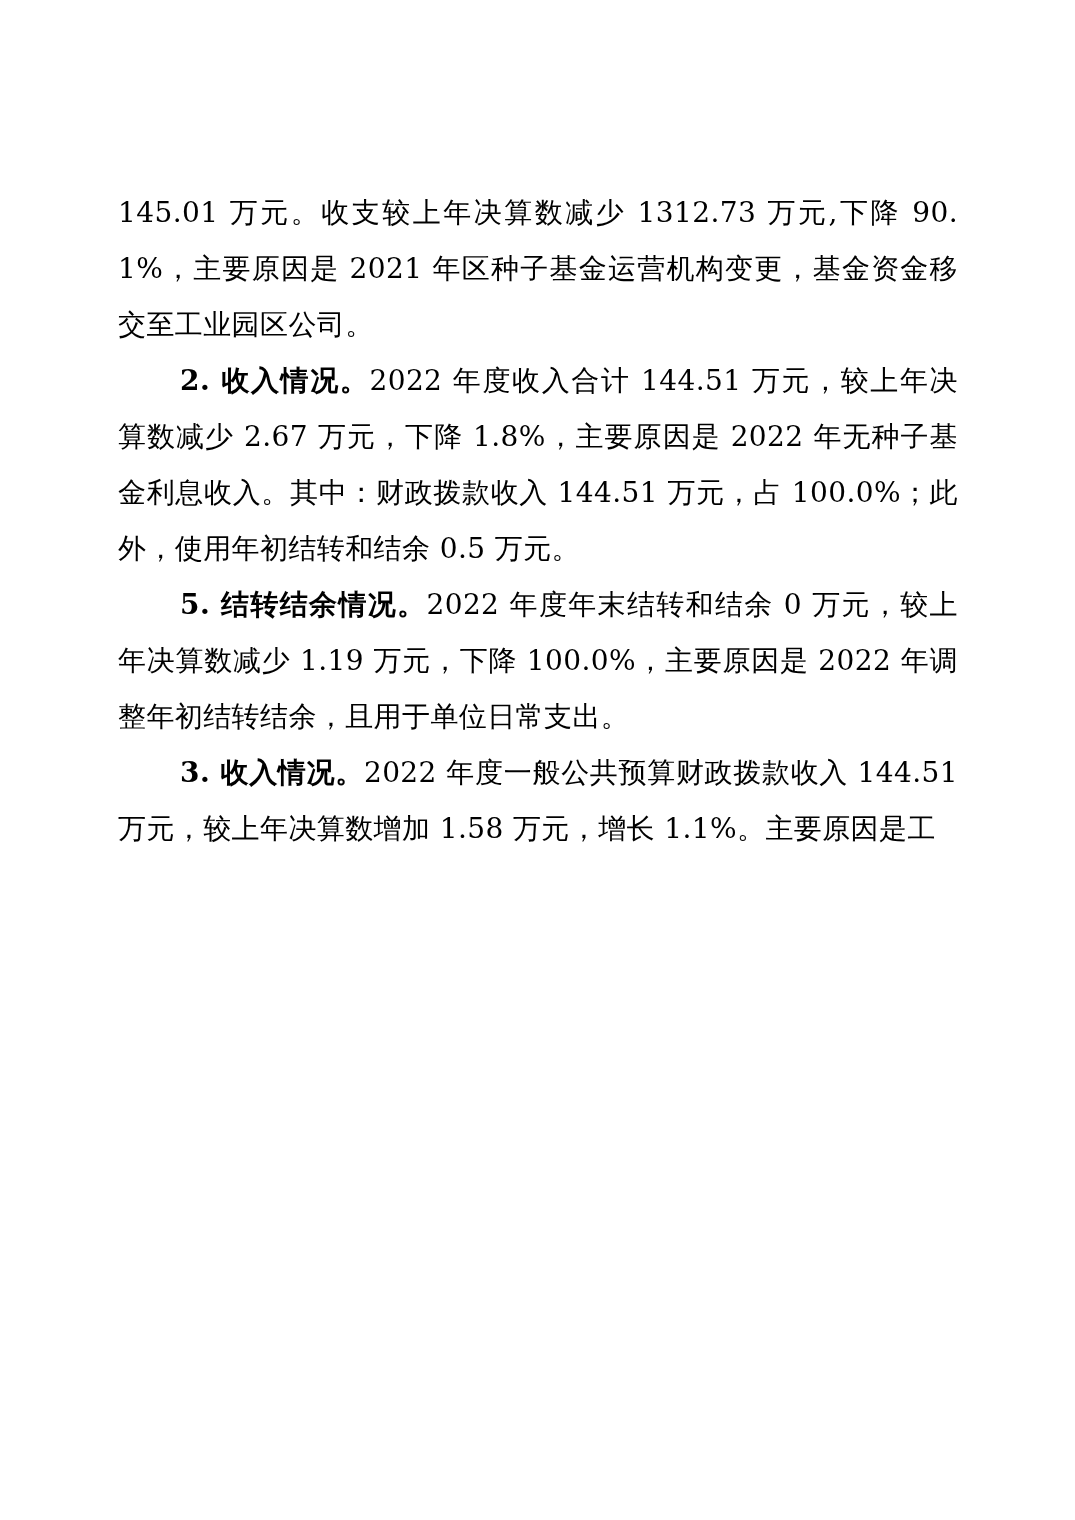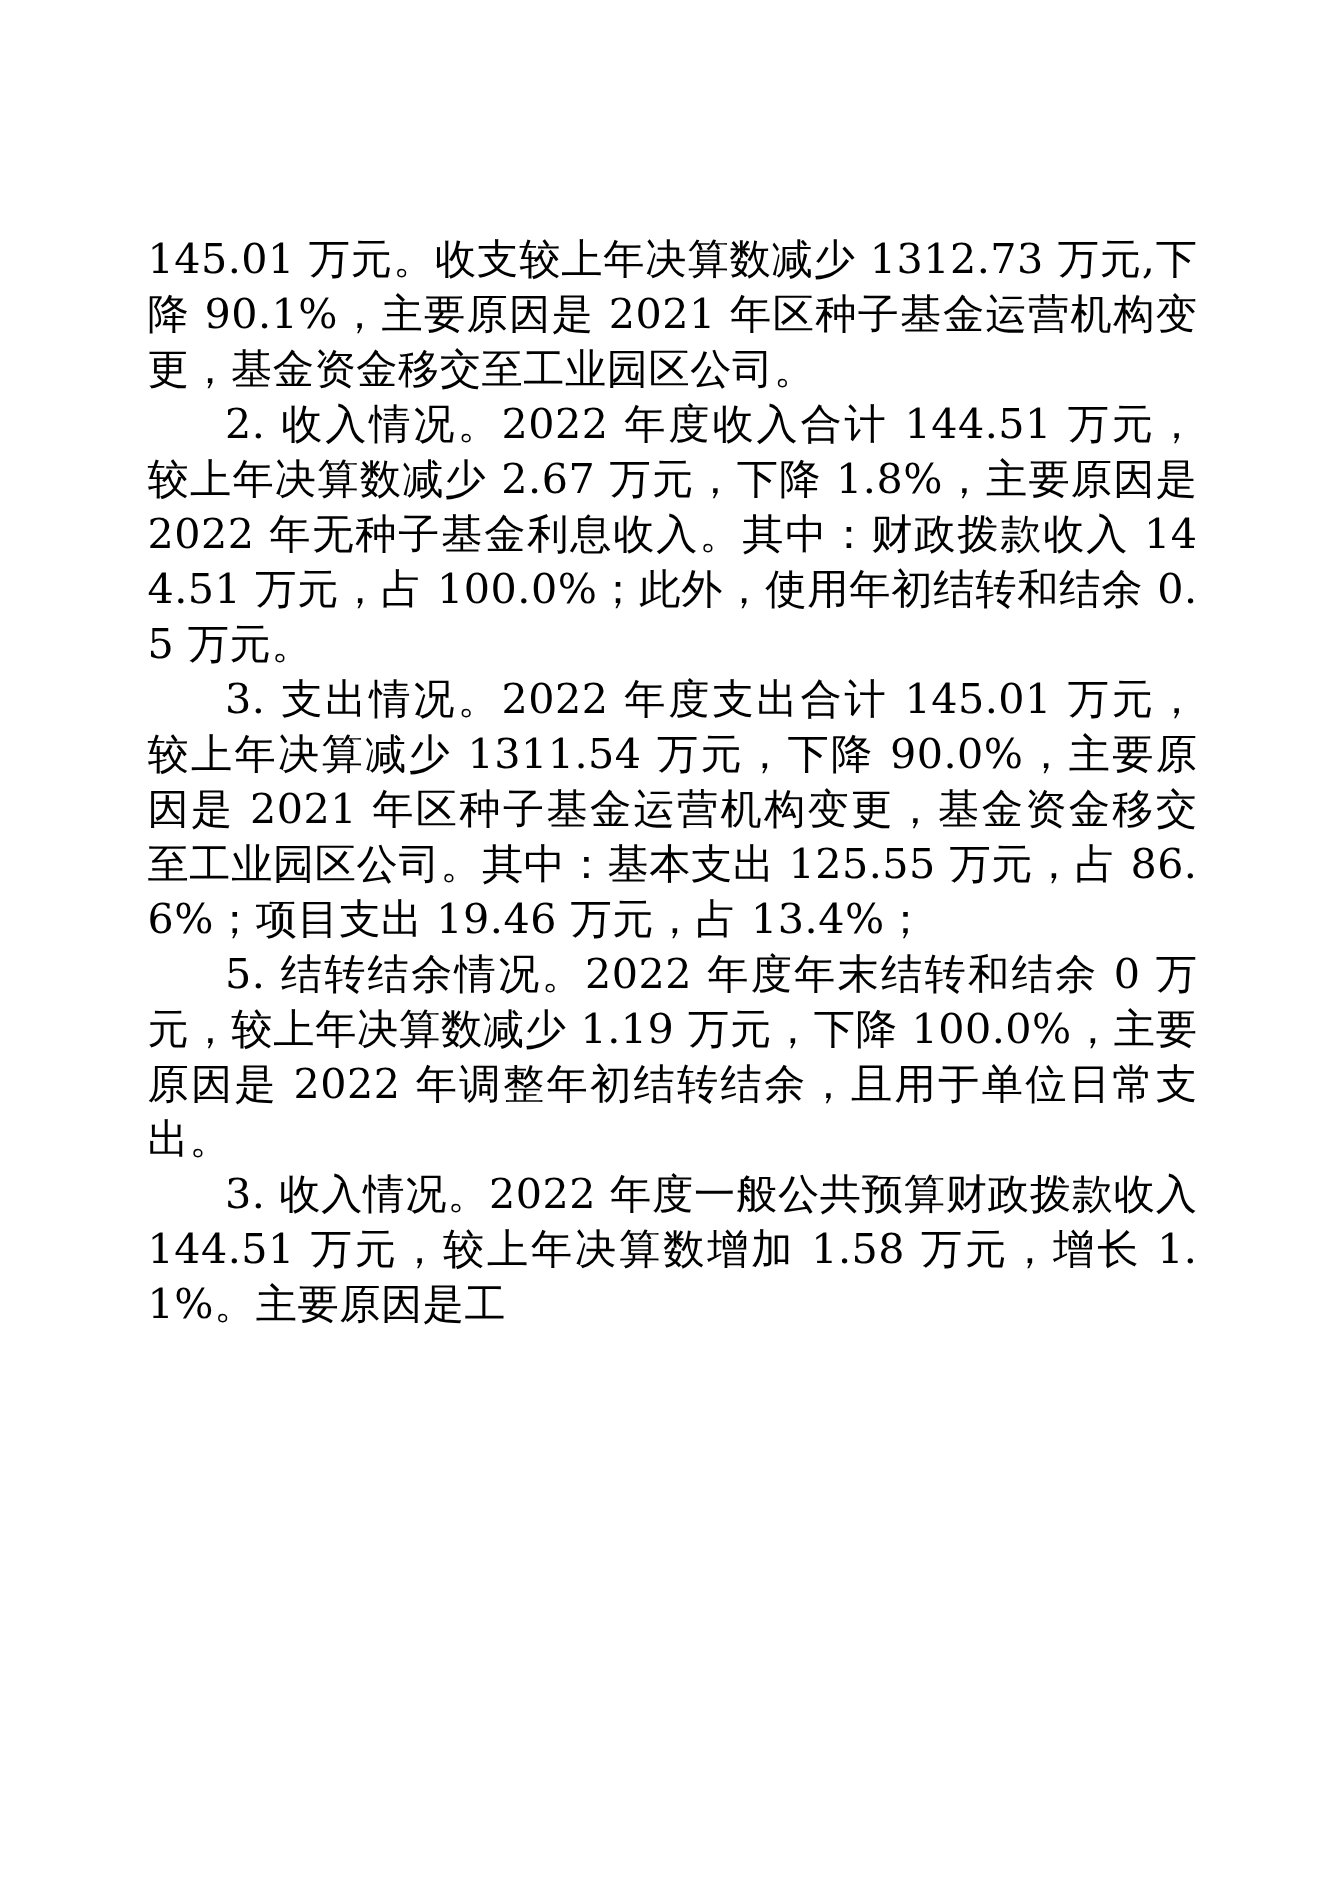--- a/index.html
+++ b/index.html
@@ -19,45 +19,44 @@
     width: 1075px;
     height: 1520px;
     box-sizing: border-box;
     padding: 185px 118px 0 118px;
   }
   .doc-body {
     width: 840px;
   }
   p {
     margin: 0 0 0 0;
-    font-size: 33px;
-    line-height: 44px;
+    font-size: 28px;
+    line-height: 56px;
     text-align: justify;
     text-justify: inter-ideograph;
     letter-spacing: 0.4px;
     word-break: break-all;
   }
   p.indent {
     text-indent: 62px;
   }
   .bold {
-    font-weight: normal;
+    font-weight: bold;
   }
 </style>
 </head>
 <body>
 
 <div class="page">
   <div class="doc-body">
 
     <p>145.01 万元。收支较上年决算数减少 1312.73 万元,下降 90.1%，主要原因是 2021 年区种子基金运营机构变更，基金资金移交至工业园区公司。</p>
 
     <p class="indent"><span class="bold">2. 收入情况。</span><span>2022 年度收入合计 144.51 万元，较上年决算数减少 2.67 万元，下降 1.8%，主要原因是 2022 年无种子基金利息收入。其中：财政拨款收入 144.51 万元，占 100.0%；此外，使用年初结转和结余 0.5 万元。</span></p>
 
-    <p class="indent"><span class="bold">3. 支出情况。</span><span>2022 年度支出合计 145.01 万元，较上年决算减少 1311.54 万元，下降 90.0%，主要原因是 2021 年区种子基金运营机构变更，基金资金移交至工业园区公司。其中：基本支出 125.55 万元，占 86.6%；项目支出 19.46 万元，占 13.4%；</span></p>
 
     <p class="indent"><span class="bold">5. 结转结余情况。</span><span>2022 年度年末结转和结余 0 万元，较上年决算数减少 1.19 万元，下降 100.0%，主要原因是 2022 年调整年初结转结余，且用于单位日常支出。</span></p>
 
 
 
 
     <p class="indent"><span class="bold">3. 收入情况。</span><span>2022 年度一般公共预算财政拨款收入 144.51 万元，较上年决算数增加 1.58 万元，增长 1.1%。主要原因是工</span></p>
 
   </div>
 </div>

